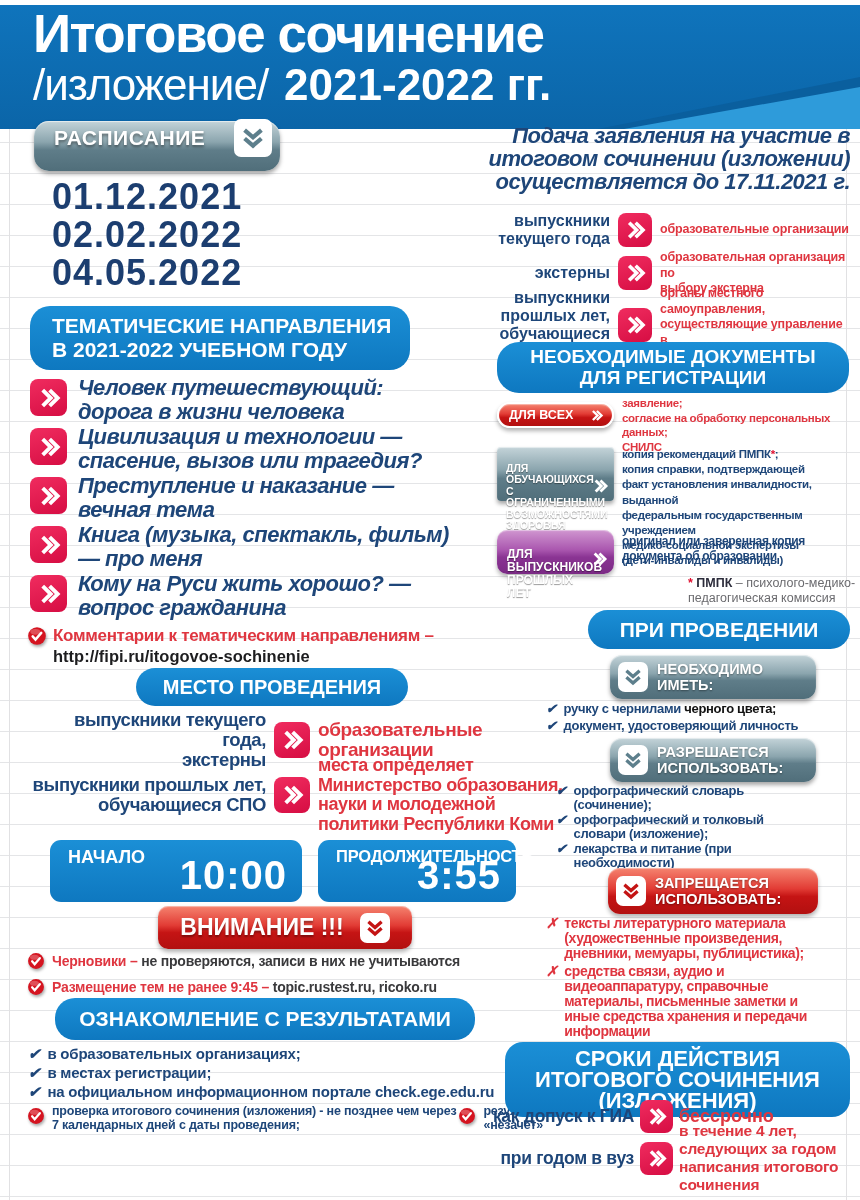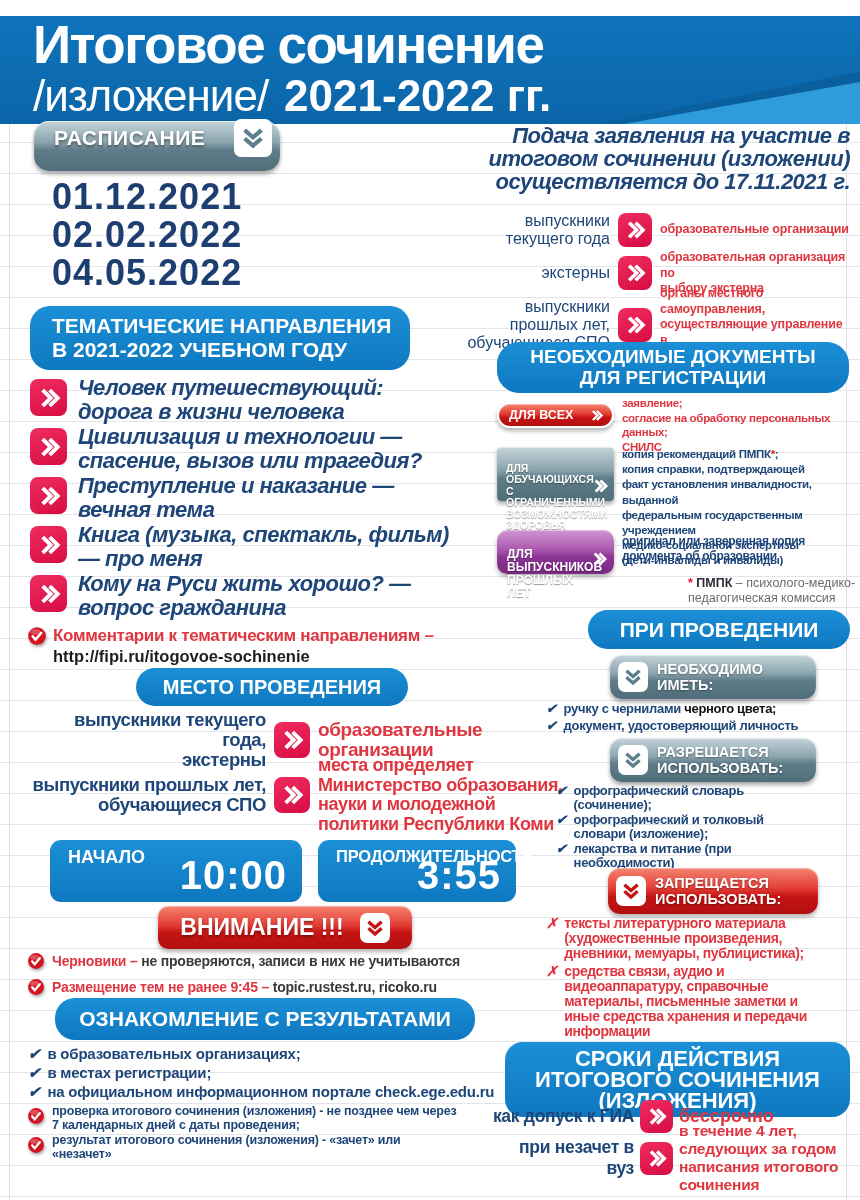--- a/index.html
+++ b/index.html
@@ -15,21 +15,21 @@
   body{margin:0;background:#fff;font-family:"Liberation Sans",sans-serif}
   .poster{position:relative;width:860px;height:1200px;background:#ffffff;overflow:hidden}
   .pre{white-space:pre-line}
   .lines{position:absolute;left:0;top:112px;right:0;bottom:0;
     background:repeating-linear-gradient(to bottom,transparent 0,transparent 30px,#e4e5e7 30px,#e4e5e7 31px);
     pointer-events:none}
   .vl{position:absolute;left:9px;top:112px;bottom:0;width:1px;background:#e1e1e3}
   .vr{position:absolute;right:13px;top:112px;bottom:0;width:1px;background:#e1e1e3}
 
   
-  .hdr{position:absolute;left:0;top:16px;width:860px;height:108px;background:linear-gradient(180deg,#0f74bc,#0b65a8)}
+  .hdr{position:absolute;left:0;top:5px;width:860px;height:124px;background:linear-gradient(180deg,#0f74bc,#0b65a8)}
   .hdr-t1{position:absolute;left:33px;top:-2px;font-size:53px;font-weight:bold;color:#fff;letter-spacing:-1.5px}
   .hdr-t2{position:absolute;left:33px;top:55px;font-size:44px;color:#fff;letter-spacing:-1px}
   .yrs{font-weight:bold;margin-left:16px;letter-spacing:0}
   .curl-dark{position:absolute;right:0;bottom:0;width:0;height:0;border-bottom:52px solid #0a5f9e;border-left:262px solid transparent}
   .curl-light{position:absolute;right:0;bottom:0;width:0;height:0;border-bottom:42px solid #2e9bda;border-left:236px solid transparent}
 
   
   .bluebox{position:absolute;background:linear-gradient(180deg,#1b8fd6,#0e78c0);border-radius:20px;color:#fff;
     font-weight:bold;text-align:center}
   .slate{background:linear-gradient(180deg,#c4d4d9 0%,#8ba5ae 42%,#5f7d89 58%,#506e7a 100%);
@@ -63,21 +63,21 @@
   .sched{position:absolute;left:34px;top:121px;width:246px;height:50px;border-radius:15px;
     display:flex;align-items:center;justify-content:space-between;padding:0 8px 16px 20px;cursor:pointer}
   .sched-lbl{color:#fff;font-weight:bold;font-size:21px;letter-spacing:.5px;text-shadow:0 2px 3px rgba(0,0,0,.45)}
   .dates{position:absolute;left:52px;top:178px}
   .date{font-size:36px;font-weight:bold;color:var(--date-navy);line-height:38px;letter-spacing:1px}
 
   
   .apply-note{position:absolute;left:440px;top:124px;width:410px;text-align:right;
     font-size:22px;line-height:23px;font-weight:bold;font-style:italic;color:var(--navy);letter-spacing:-.5px}
   .arow{position:absolute;left:460px;display:flex;align-items:center;gap:8px}
-  .awho{width:150px;text-align:right;font-size:16px;line-height:18px;font-weight:normal;color:var(--navy)}
+  .awho{width:150px;text-align:right;font-size:16px;line-height:18px;font-weight:bold;color:var(--navy)}
   .awhere{width:190px;font-size:12.5px;line-height:15.5px;font-weight:bold;color:var(--redtext);letter-spacing:-.2px}
 
   
   .themes-h{left:30px;top:306px;width:380px;padding:8px 16px;font-size:21px;line-height:24px;text-align:left;padding-left:22px}
   .themes{position:absolute;left:30px;top:376px;width:435px}
   .trow{display:flex;gap:11px;margin-bottom:2px;align-items:flex-start}
   .trow .rbadge{margin-top:3px}
   .ttext{font-size:22px;line-height:23.5px;font-weight:bold;font-style:italic;color:var(--navy);letter-spacing:-.5px}
   .comment{position:absolute;left:27px;top:626px;display:flex;gap:6px;align-items:flex-start}
   .cred{font-size:17px;line-height:20px;font-weight:bold;color:var(--redtext);letter-spacing:-.3px}
@@ -104,21 +104,21 @@
   .anote{position:absolute;left:27px;display:flex;gap:7px;align-items:center}
   .ntext{font-size:14px;font-weight:bold;letter-spacing:-.2px}
   .nred{color:var(--redtext)}
   .ndark{color:#3a3a3c}
 
   
   .results-h{left:55px;top:998px;width:420px;padding:9px 0;font-size:21px;line-height:24px}
   .chkrow{display:flex;gap:7px;align-items:flex-start}
   .rchecks{position:absolute;left:28px;top:1044px}
   .rchecks .chkrow{font-size:15px;line-height:19px;font-weight:bold;color:var(--navy);letter-spacing:-.2px}
-  .rnotes{position:absolute;left:27px;top:1105px;display:flex;flex-direction:column;gap:2px}
+  .rnotes{position:absolute;left:27px;top:1105px;display:flex;flex-direction:row;gap:2px}
   .rnotes .chkrow{font-size:12.5px;line-height:13.5px;font-weight:bold;color:var(--navy);letter-spacing:-.2px}
   .rnotes .cc18{margin-top:2px}
 
   
   .docs-h{left:497px;top:342px;width:352px;padding:5px 12px;font-size:19px;line-height:20.5px;border-radius:22px}
   .dbtn{position:absolute;left:497px;width:117px;border-radius:12px;color:#fff;font-weight:bold;cursor:pointer}
   .forall-btn{top:402px;height:26px;border:2px solid #fff;display:flex;align-items:center;justify-content:space-between;
     padding:0 8px 0 10px;font-size:12.5px;border-radius:14px}
   .forall-btn svg{width:15px;height:15px}
   .forall-btn svg path{fill:none;stroke:#fff;stroke-width:3.8}
@@ -537,21 +537,21 @@
     <div class="vallbl">как допуск к ГИА</div>
     <span class="rbadge s33">
       <svg viewBox="0 0 24 24">
           <path d="M6.2 4.8l7.4 7.2-7.4 7.2"></path>
           <path d="M12.6 4.8l7.4 7.2-7.4 7.2"></path>
         </svg>
     </span>
     <div class="valval1">бессрочно</div>
   </div>
   <div class="valrow" style="top:1122px">
-    <div class="vallbl">при незачет в вуз</div>
+    <div class="vallbl">при годом в вуз</div>
     <span class="rbadge s33">
       <svg viewBox="0 0 24 24">
           <path d="M6.2 4.8l7.4 7.2-7.4 7.2"></path>
           <path d="M12.6 4.8l7.4 7.2-7.4 7.2"></path>
         </svg>
     </span>
     <div class="valval2 pre">в течение 4 лет,
 следующих за годом
 написания итогового
 сочинения</div>

